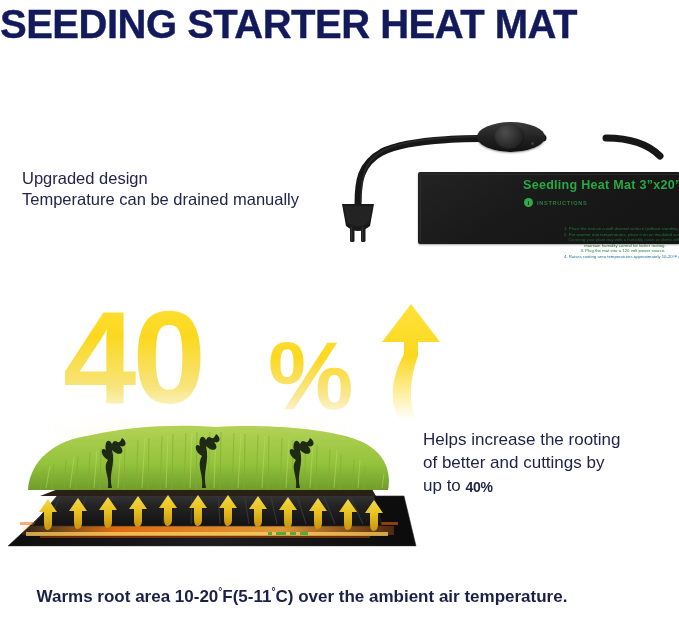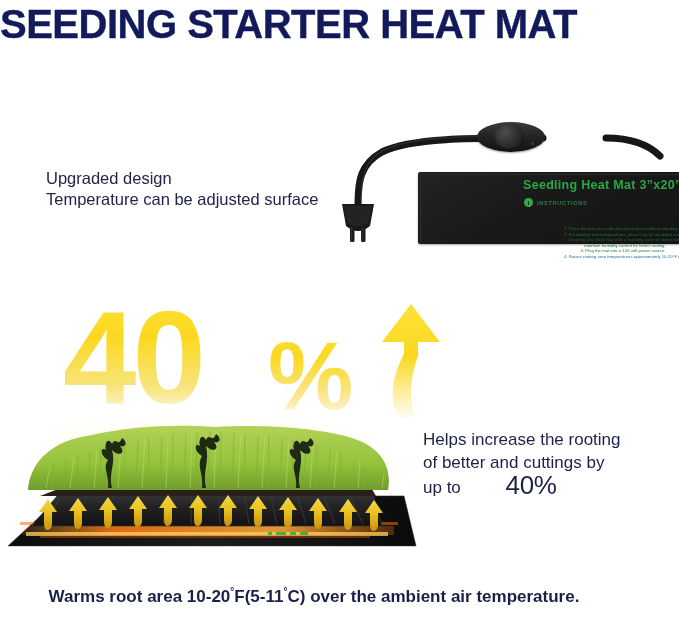--- a/index.html
+++ b/index.html
@@ -24,21 +24,20 @@
     white-space:nowrap;
   }
 
   
   .left-copy{
     position:absolute;left:22px;top:168px;
     font-size:16.5px;line-height:21px;
     color:#23254a;
     font-family:"Liberation Sans", sans-serif;
     white-space:nowrap;
-    margin-left:24px;
   }
 
   
   .product-wrap{position:absolute;left:330px;top:100px;width:349px;height:165px;text-align:center;}
 
   .mat{
     position:absolute;left:88px;top:72px;width:262px;height:72px;
     background:linear-gradient(150deg,#232323 0%,#191919 45%,#141414 100%);
     border-radius:2px;
     box-shadow:0 1px 2px rgba(0,0,0,.35);
@@ -130,45 +129,44 @@
   .tray{position:absolute;left:0px;top:418px;width:420px;height:150px;}
 
   
   .right-copy{
     position:absolute;left:423px;top:428px;
     font-size:17px;line-height:23px;color:#1e2148;
     font-family:"Liberation Sans", sans-serif;
     white-space:nowrap;
   }
   .right-copy .big{
-    font-size:26px;font-weight:normal;letter-spacing:-.3px;
+    font-size:14px;font-weight:bold;letter-spacing:-.3px;
     vertical-align:-1px;
-    margin-left:40px;
   }
   .right-copy .upto{font-size:17px;}
 
   
   .caption{
-    position:absolute;left:16px;top:586px;width:596px;text-align:center;
+    position:absolute;left:4px;top:586px;width:596px;text-align:center;
     font-size:17px;font-weight:bold;color:#1b2048;
     font-family:"Liberation Sans", sans-serif;
     white-space:nowrap;
   }
   .caption sup{font-size:10px;vertical-align:super;font-weight:bold;}
 </style>
 </head>
 <body>
 
 <div id="page">
 
   <div class="title">SEEDING STARTER HEAT MAT</div>
 
   <div class="left-copy">
     <div>Upgraded design</div>
-    <div>Temperature can be adjusted surface</div>
+    <div>Temperature can be drained manually</div>
   </div>
 
   <div class="product-wrap">
 
     <svg class="cord-svg" viewBox="0 0 349 165">
       <path d="M213 38 C 140 38, 80 38, 52 52 C 30 64, 28 82, 28 104" stroke="#171717" stroke-width="7" fill="none" stroke-linecap="round"></path>
       <path d="M213 36 C 142 36, 82 36, 54 50 C 33 61, 31 80, 31 102" stroke="#3a3a3a" stroke-width="1.4" fill="none" opacity=".55"></path>
 
       <path d="M12 104 L44 104 L40 126 Q28 136 16 126 Z" fill="#191919"></path>
       <path d="M14 106 L42 106 L39 122 Q28 131 17 122 Z" fill="#2a2a2a" opacity=".6"></path>

